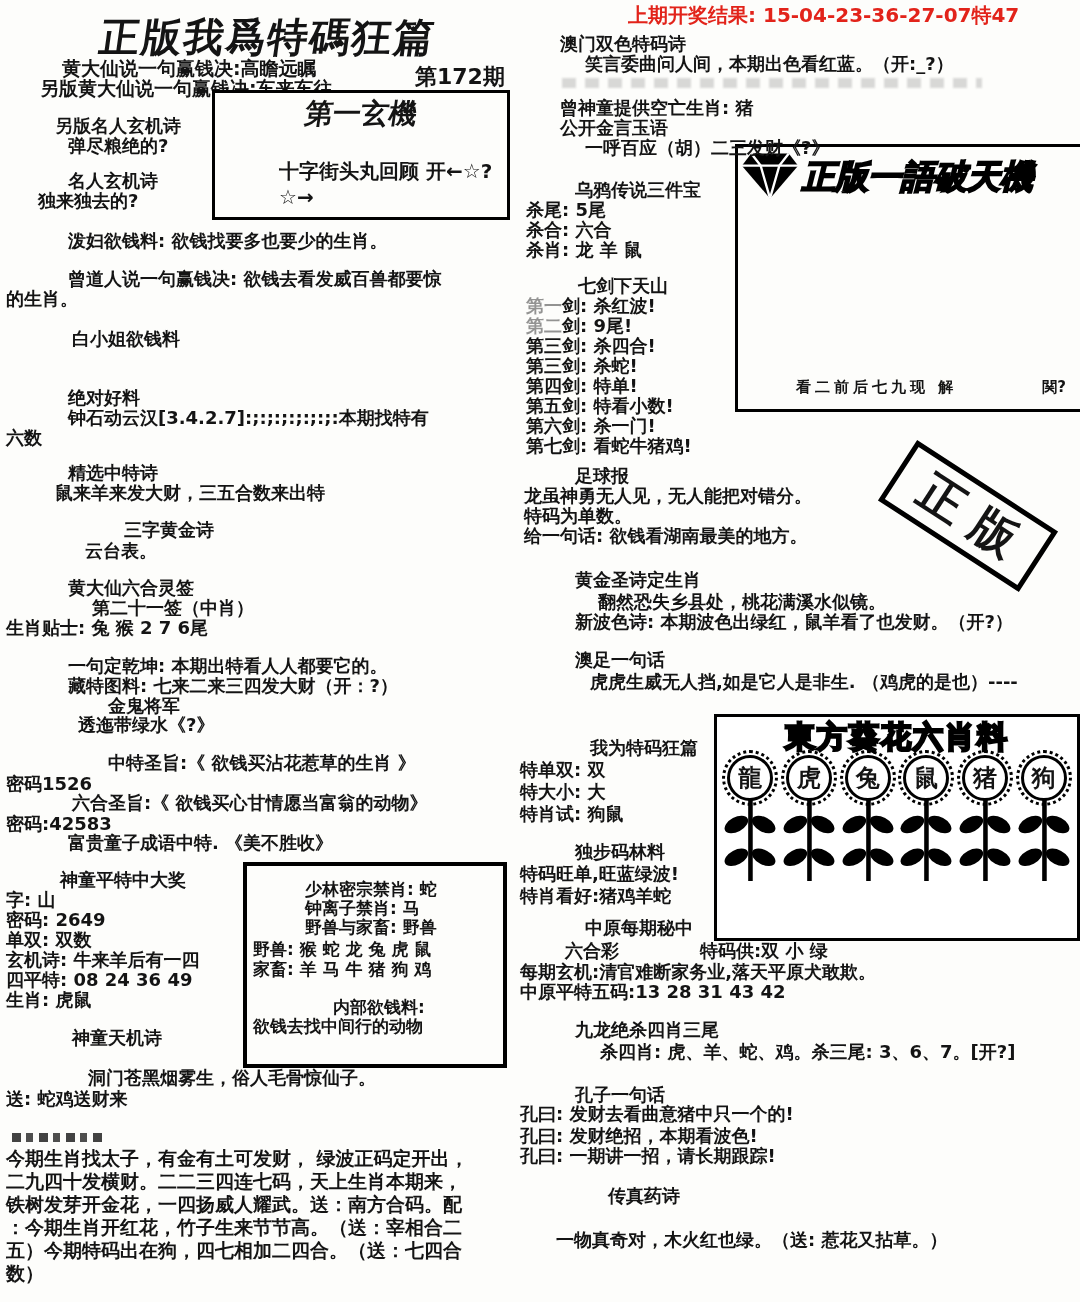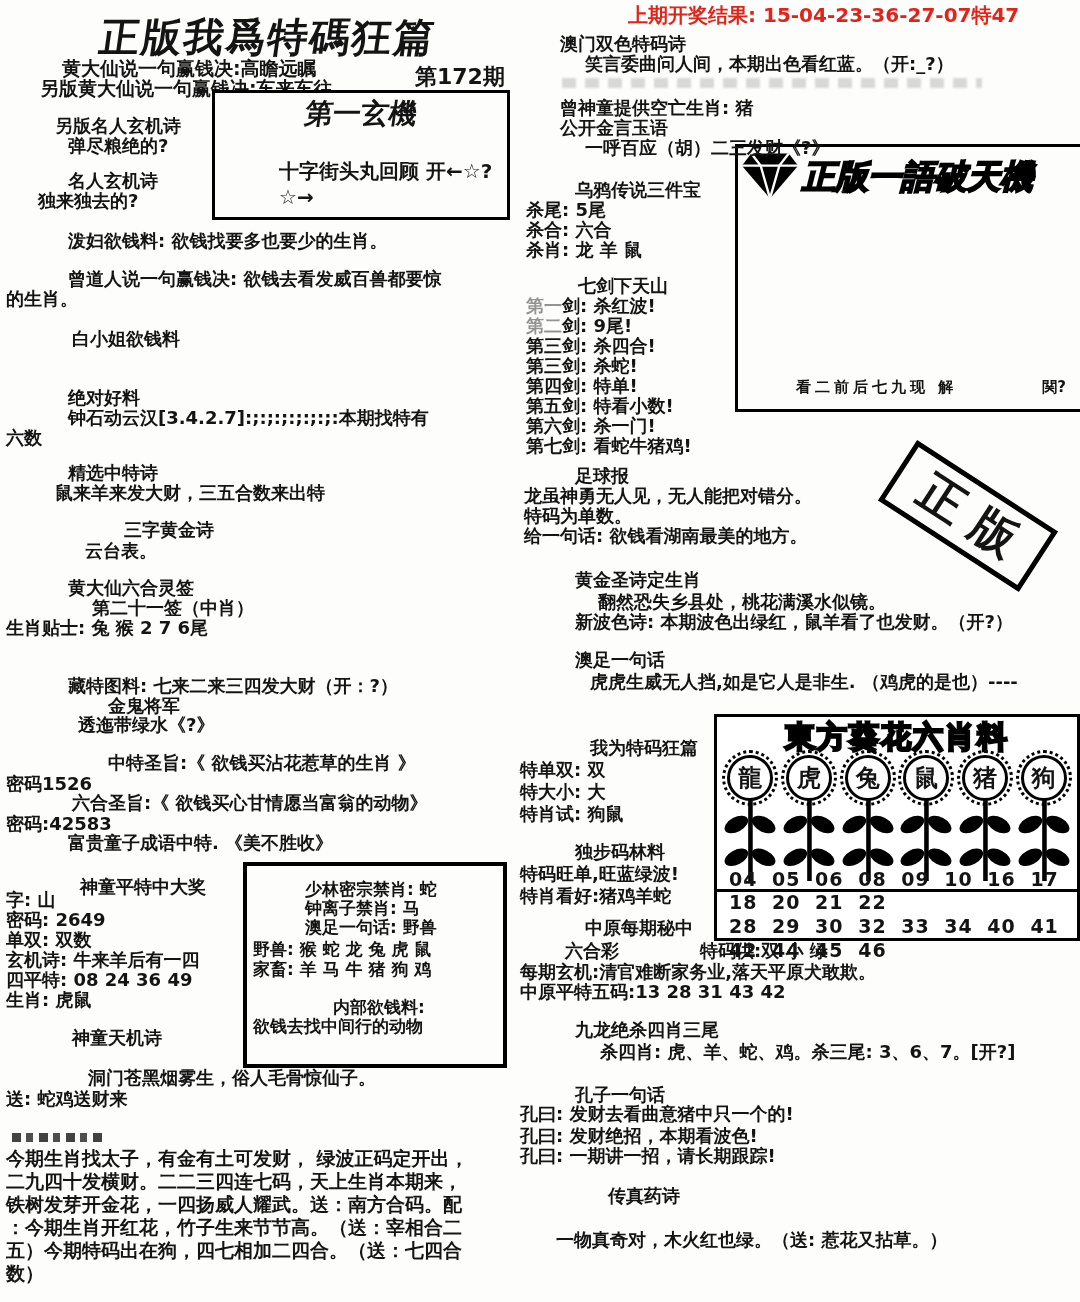--- a/index.html
+++ b/index.html
@@ -70,50 +70,51 @@
   <div class="t" style="left:68px;top:388px;">绝对好料</div>
   <div class="t" style="left:68px;top:408px;">钟石动云汉[3.4.2.7]:;:;:;:;:;:;:本期找特有</div>
   <div class="t" style="left:6px;top:428px;">六数</div>
   <div class="t" style="left:68px;top:463px;">精选中特诗</div>
   <div class="t" style="left:55px;top:483px;">鼠来羊来发大财，三五合数来出特</div>
   <div class="t" style="left:124px;top:520px;">三字黄金诗</div>
   <div class="t" style="left:85px;top:541px;">云台表。</div>
   <div class="t" style="left:68px;top:578px;">黄大仙六合灵签</div>
   <div class="t" style="left:92px;top:598px;">第二十一签（中肖）</div>
   <div class="t" style="left:6px;top:618px;">生肖贴士: 兔 猴 2 7 6尾</div>
+  <div class="t" style="left:68px;top:656px;">一句定乾坤: 本期出特看人人都要它的。</div>
   <div class="t" style="left:68px;top:676px;">藏特图料: 七来二来三四发大财（开：?）</div>
   <div class="t" style="left:108px;top:696px;">金鬼将军</div>
   <div class="t" style="left:78px;top:715px;">透迤带绿水《?》</div>
   <div class="t" style="left:108px;top:753px;">中特圣旨:《 欲钱买沾花惹草的生肖 》</div>
   <div class="t" style="left:6px;top:774px;">密码1526</div>
   <div class="t" style="left:72px;top:793px;">六合圣旨:《 欲钱买心甘情愿当富翁的动物》</div>
   <div class="t" style="left:6px;top:814px;">密码:42583</div>
   <div class="t" style="left:68px;top:833px;">富贵童子成语中特. 《美不胜收》</div>
-  <div class="t" style="left:80px;top:870px;margin-top:7px;">神童平特中大奖</div>
+  <div class="t" style="left:60px;top:870px;">神童平特中大奖</div>
   <div class="t" style="left:6px;top:890px;">字: 山</div>
   <div class="t" style="left:6px;top:910px;">密码: 2649</div>
   <div class="t" style="left:6px;top:930px;">单双: 双数</div>
   <div class="t" style="left:6px;top:950px;">玄机诗: 牛来羊后有一四</div>
   <div class="t" style="left:6px;top:970px;">四平特: 08 24 36 49</div>
   <div class="t" style="left:6px;top:990px;">生肖: 虎鼠</div>
   <div class="t" style="left:72px;top:1028px;">神童天机诗</div>
   <div class="t" style="left:88px;top:1068px;">洞门苍黑烟雾生，俗人毛骨惊仙子。</div>
   <div class="t" style="left:6px;top:1089px;">送: 蛇鸡送财来</div>
   <div class="clipfrag" style="left:12px;top:1133px;width:92px;"></div>
   <div class="para">今期生肖找太子，有金有土可发财， 绿波正码定开出，
 二九四十发横财。二二三四连七码，天上生肖本期来，
 铁树发芽开金花，一四扬威人耀武。送：南方合码。配
 ：今期生肖开红花，竹子生来节节高。（送：宰相合二
 五）今期特码出在狗，四七相加二四合。（送：七四合
 数）</div>
 
   <div class="ibox">
     <div class="t" style="left:58px;top:14px;">少林密宗禁肖: 蛇</div>
     <div class="t" style="left:58px;top:33px;">钟离子禁肖: 马</div>
-    <div class="t" style="left:58px;top:52px;">澳足一句话: 野兽</div>
+    <div class="t" style="left:58px;top:52px;">野兽与家畜: 野兽</div>
     <div class="t" style="left:6px;top:74px;">野兽: 猴 蛇 龙 兔 虎 鼠</div>
     <div class="t" style="left:6px;top:94px;">家畜: 羊 马 牛 猪 狗 鸡</div>
     <div class="t" style="left:86px;top:132px;">内部欲钱料:</div>
     <div class="t" style="left:6px;top:151px;">欲钱去找中间行的动物</div>
   </div>
 
   <div class="t" style="left:560px;top:34px;">澳门双色特码诗</div>
   <div class="t" style="left:585px;top:54px;">笑言委曲问人间，本期出色看红蓝。（开:_?）</div>
   <div class="ghost" style="left:562px;top:78px;width:420px;"></div>
   <div class="t" style="left:560px;top:98px;">曾神童提供空亡生肖: 猪</div>
@@ -224,24 +225,20 @@
       <div class="plant">
         <span class="flower">狗</span>
         <svg class="stemsvg" width="54" height="82" viewBox="0 0 56 90">
             <rect x="26" y="0" width="5" height="90" fill="#000"></rect>
             <ellipse cx="13" cy="28" rx="14" ry="8" fill="#000" transform="rotate(-28 13 28)"></ellipse>
             <ellipse cx="43" cy="28" rx="14" ry="8" fill="#000" transform="rotate(28 43 28)"></ellipse>
             <ellipse cx="13" cy="64" rx="14" ry="8" fill="#000" transform="rotate(-28 13 64)"></ellipse>
             <ellipse cx="43" cy="64" rx="14" ry="8" fill="#000" transform="rotate(28 43 64)"></ellipse>
           </svg>
       </div>
-    </div>
-    <div class="numbox">
-      <div class="numrow">04 05 06 08 09 10 16 17 18 20 21 22</div>
-      <div class="numrow">28 29 30 32 33 34 40 41 42 44 45 46</div>
     </div>
   </div>
 
   <div class="t" style="left:585px;top:918px;">中原每期秘中</div>
   <div class="t" style="left:565px;top:941px;">六合彩</div>
   <div class="t" style="left:700px;top:941px;">特码供:双 小 绿</div>
   <div class="t" style="left:520px;top:962px;">每期玄机:清官难断家务业,落天平原犬敢欺。</div>
   <div class="t" style="left:520px;top:982px;">中原平特五码:13 28 31 43 42</div>
   <div class="t" style="left:575px;top:1020px;">九龙绝杀四肖三尾</div>
   <div class="t" style="left:600px;top:1042px;">杀四肖: 虎、羊、蛇、鸡。杀三尾: 3、6、7。[开?]</div>

